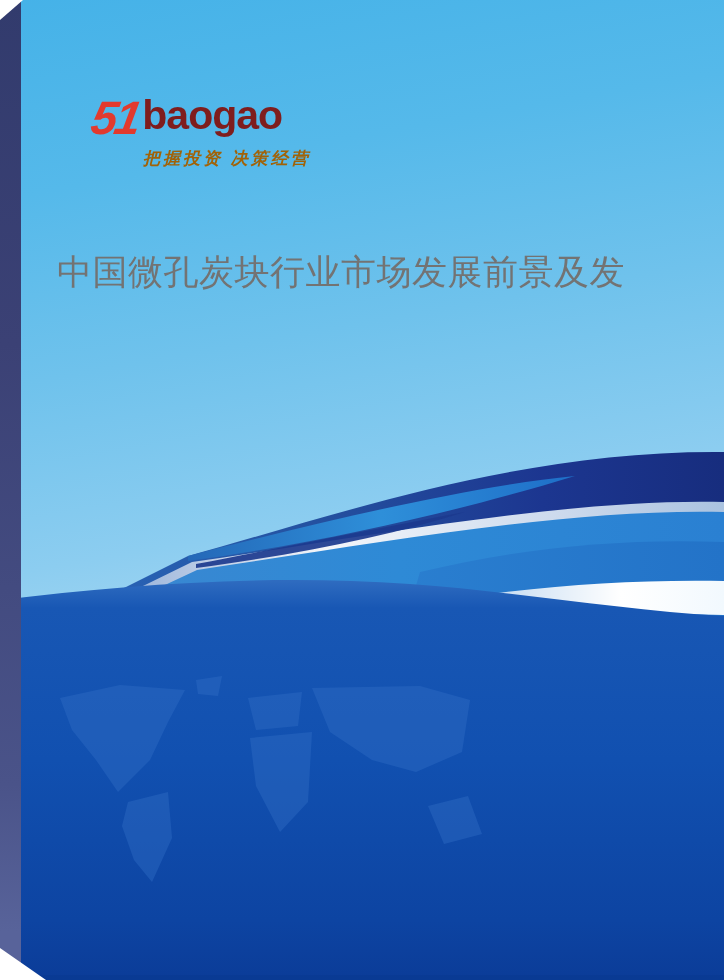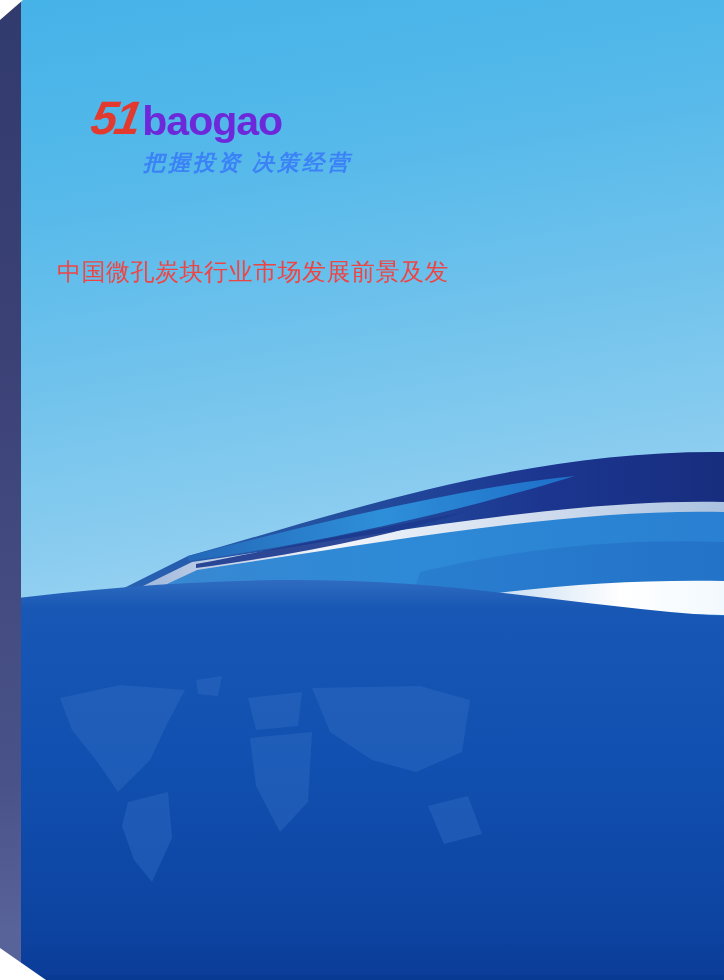--- a/index.html
+++ b/index.html
@@ -37,32 +37,32 @@
   }
   
   .logo{position:absolute;left:92px;top:94px;}
   .logo-row{display:flex;align-items:flex-start;line-height:1;}
   .logo-num{
     font-size:47px;font-weight:bold;font-style:italic;
     color:#e23a2e;transform:skewX(-10deg);
     letter-spacing:-3px;margin-right:4px;
   }
   .logo-word{
-    font-size:41px;font-weight:bold;color:#6d28d9;
-    letter-spacing:-1px;margin-top:7px;
+    font-size:41px;font-weight:bold;color:#7f1d1d;
+    letter-spacing:-1px;margin-top:1px;
   }
   .logo-tagline{
     margin:6px 0 0 51px;
-    font-size:22px;font-weight:bold;font-style:italic;
-    color:#3b82f6;letter-spacing:3px;white-space:nowrap;
+    font-size:17px;font-weight:bold;font-style:italic;
+    color:#a16207;letter-spacing:3px;white-space:nowrap;
   }
   
   .title{
     position:absolute;left:57px;top:248px;width:625px;
-    font-size:24px;line-height:47px;color:#ef4444;
+    font-size:35px;line-height:47px;color:#737373;
     letter-spacing:0.5px;font-weight:500;
   }
   .title-line{white-space:nowrap;}
 </style>
 </head>
 <body>
 
 <div class="page">
 
   <div class="sky"></div>

